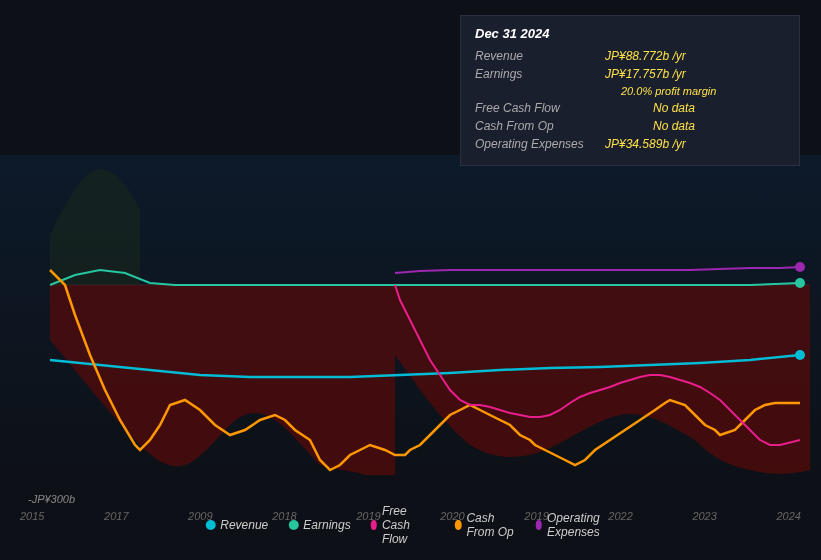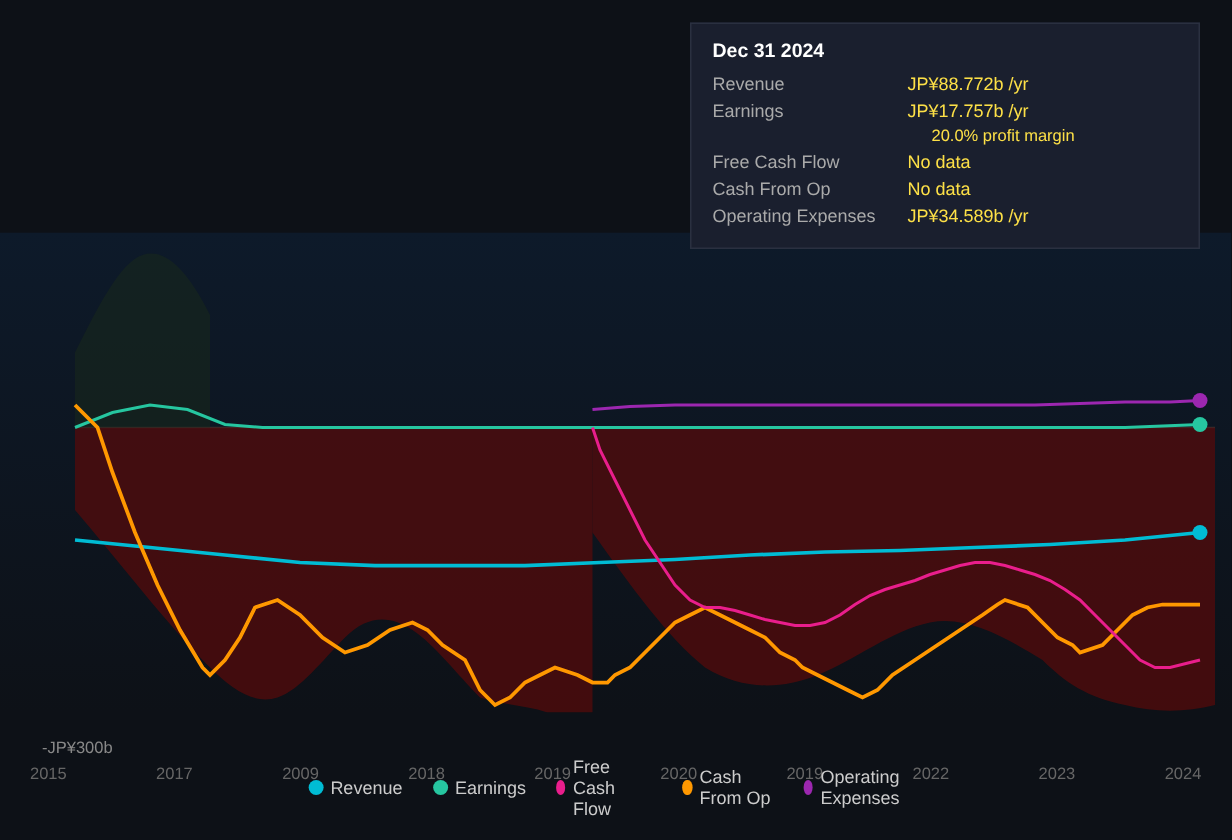--- a/index.html
+++ b/index.html
@@ -10,20 +10,21 @@
       font-family: Arial, sans-serif;
       color: #ccc;
       overflow: hidden;
       position: relative;
     }
 
     .chart-container {
       position: relative;
       width: 821px;
       height: 560px;
+      font-style: italic;
     }
 
     
     .info-box {
       position: absolute;
       top: 15px;
       left: 460px;
       width: 340px;
       background: #1a1f2e;
       border: 1px solid #2a3040;
@@ -50,21 +51,21 @@
       width: 130px;
       flex-shrink: 0;
     }
 
     .info-row .value {
       color: #fde047;
     }
 
     .value-cyan { color: #00bcd4; }
     .value-teal { color: #26c6a0; }
-    .value-nodata { color: #555; }
+    .value-nodata { color: #555; margin-left: 48px; }
 
     .profit-margin {
       color: #aaa;
       font-size: 11px;
       margin-left: 16px;
     }
 
     .y-label {
       position: absolute;
       left: 28px;

